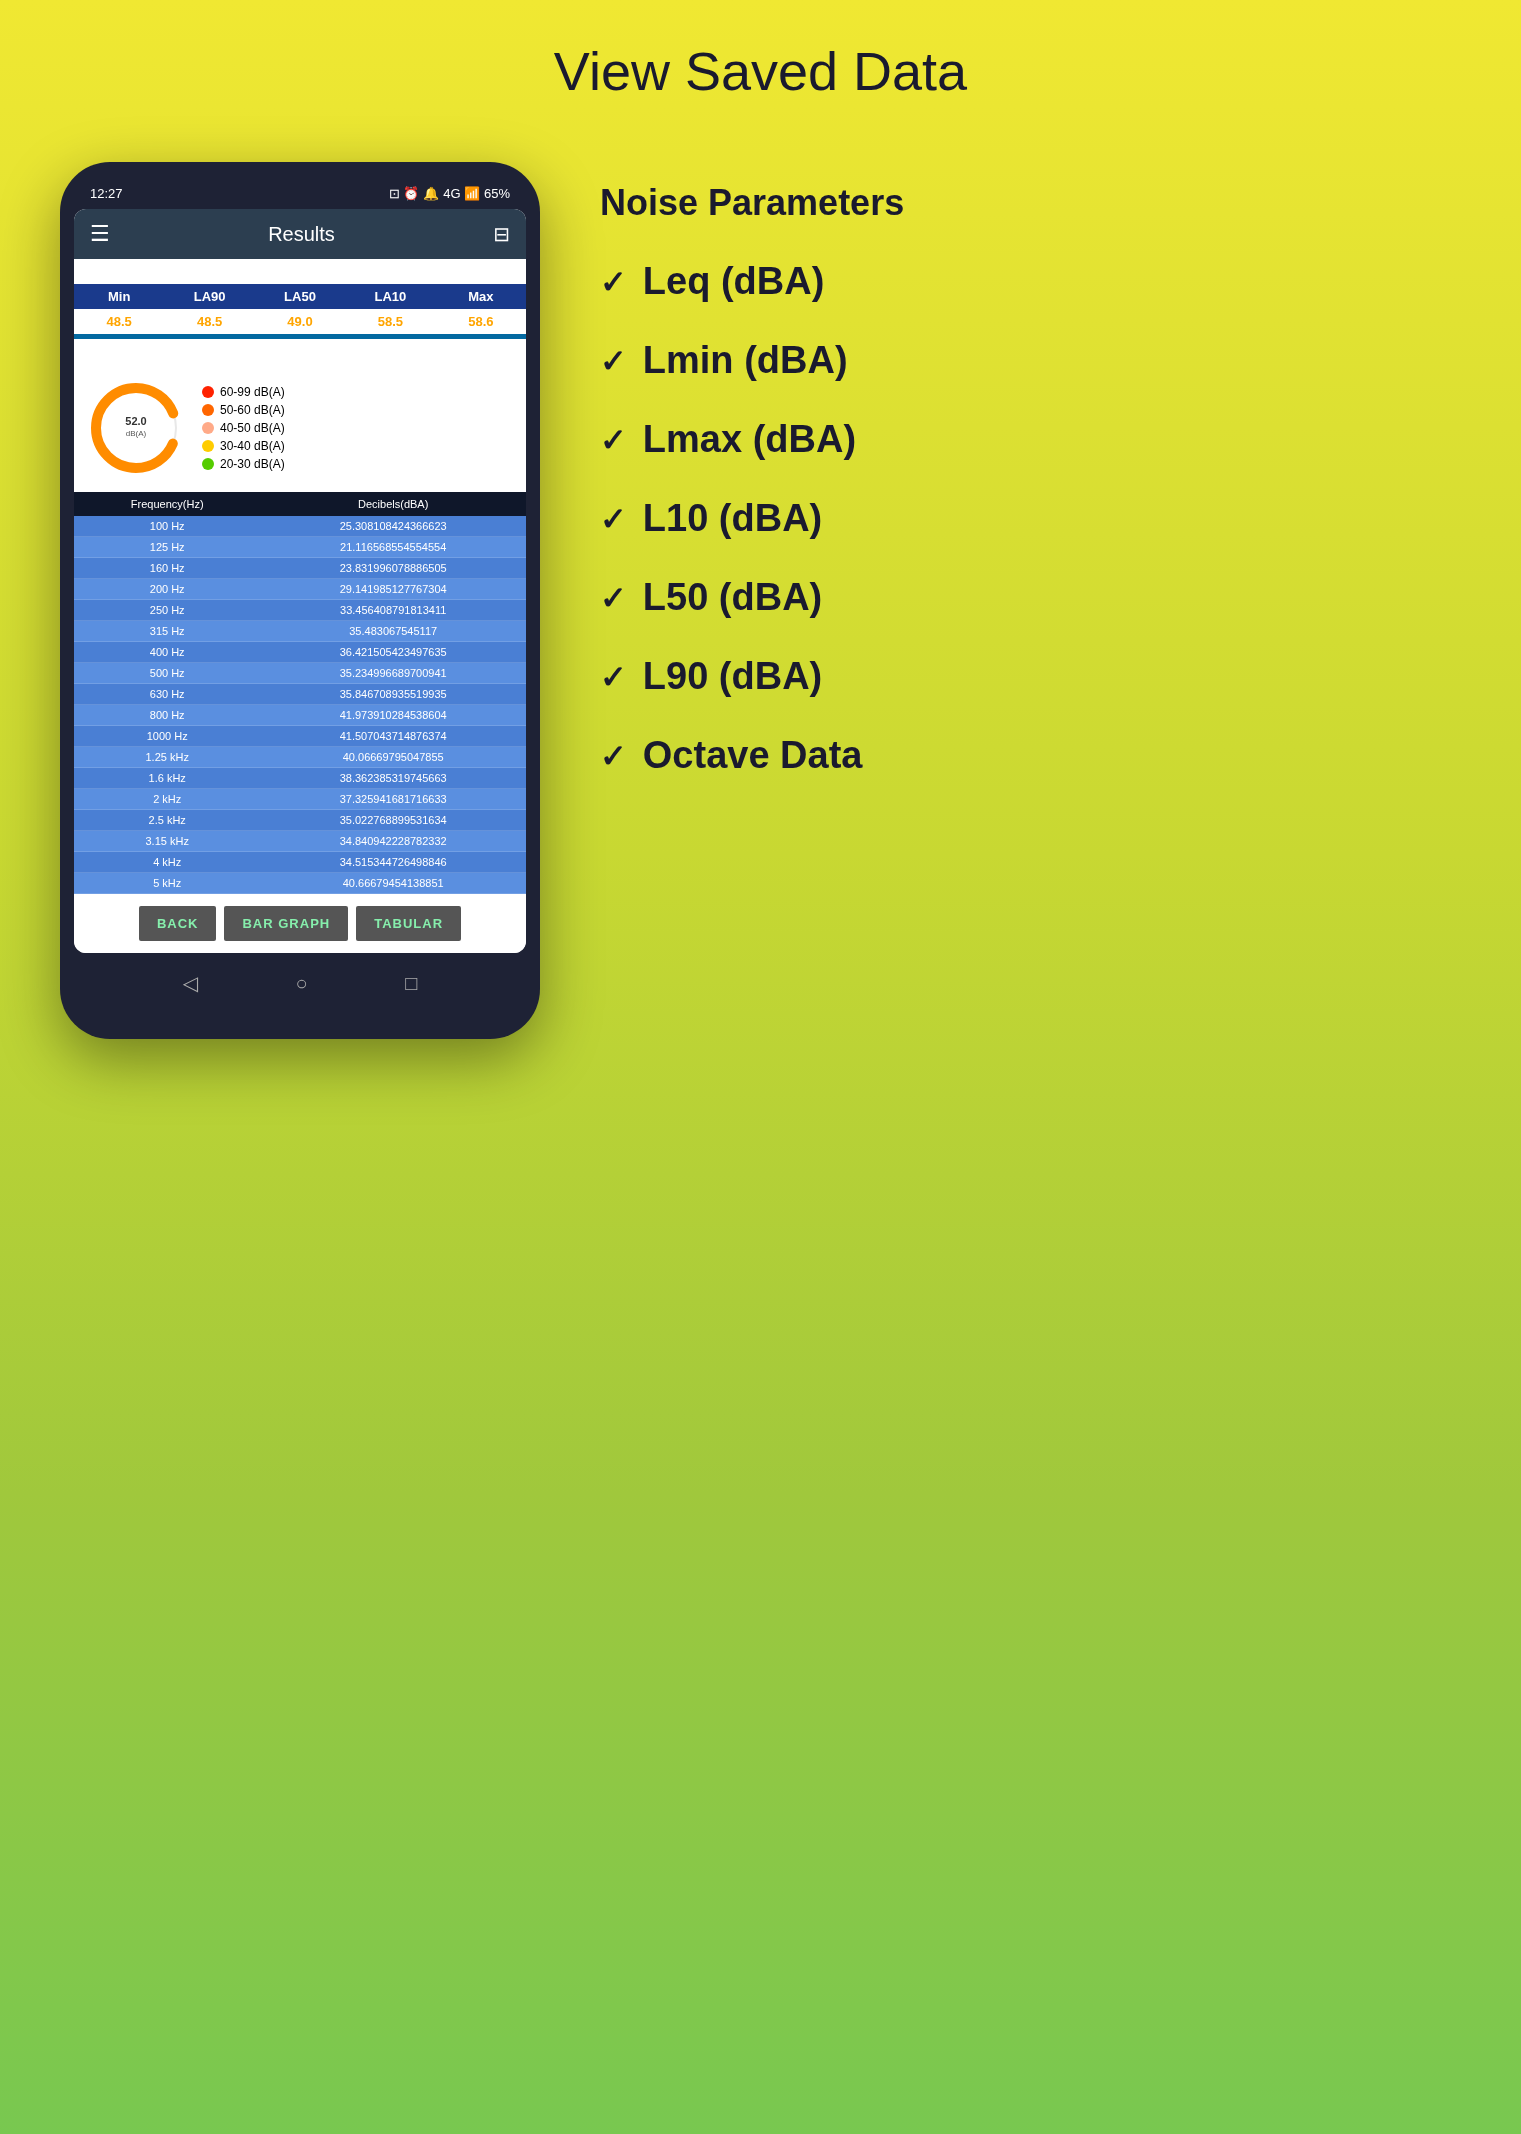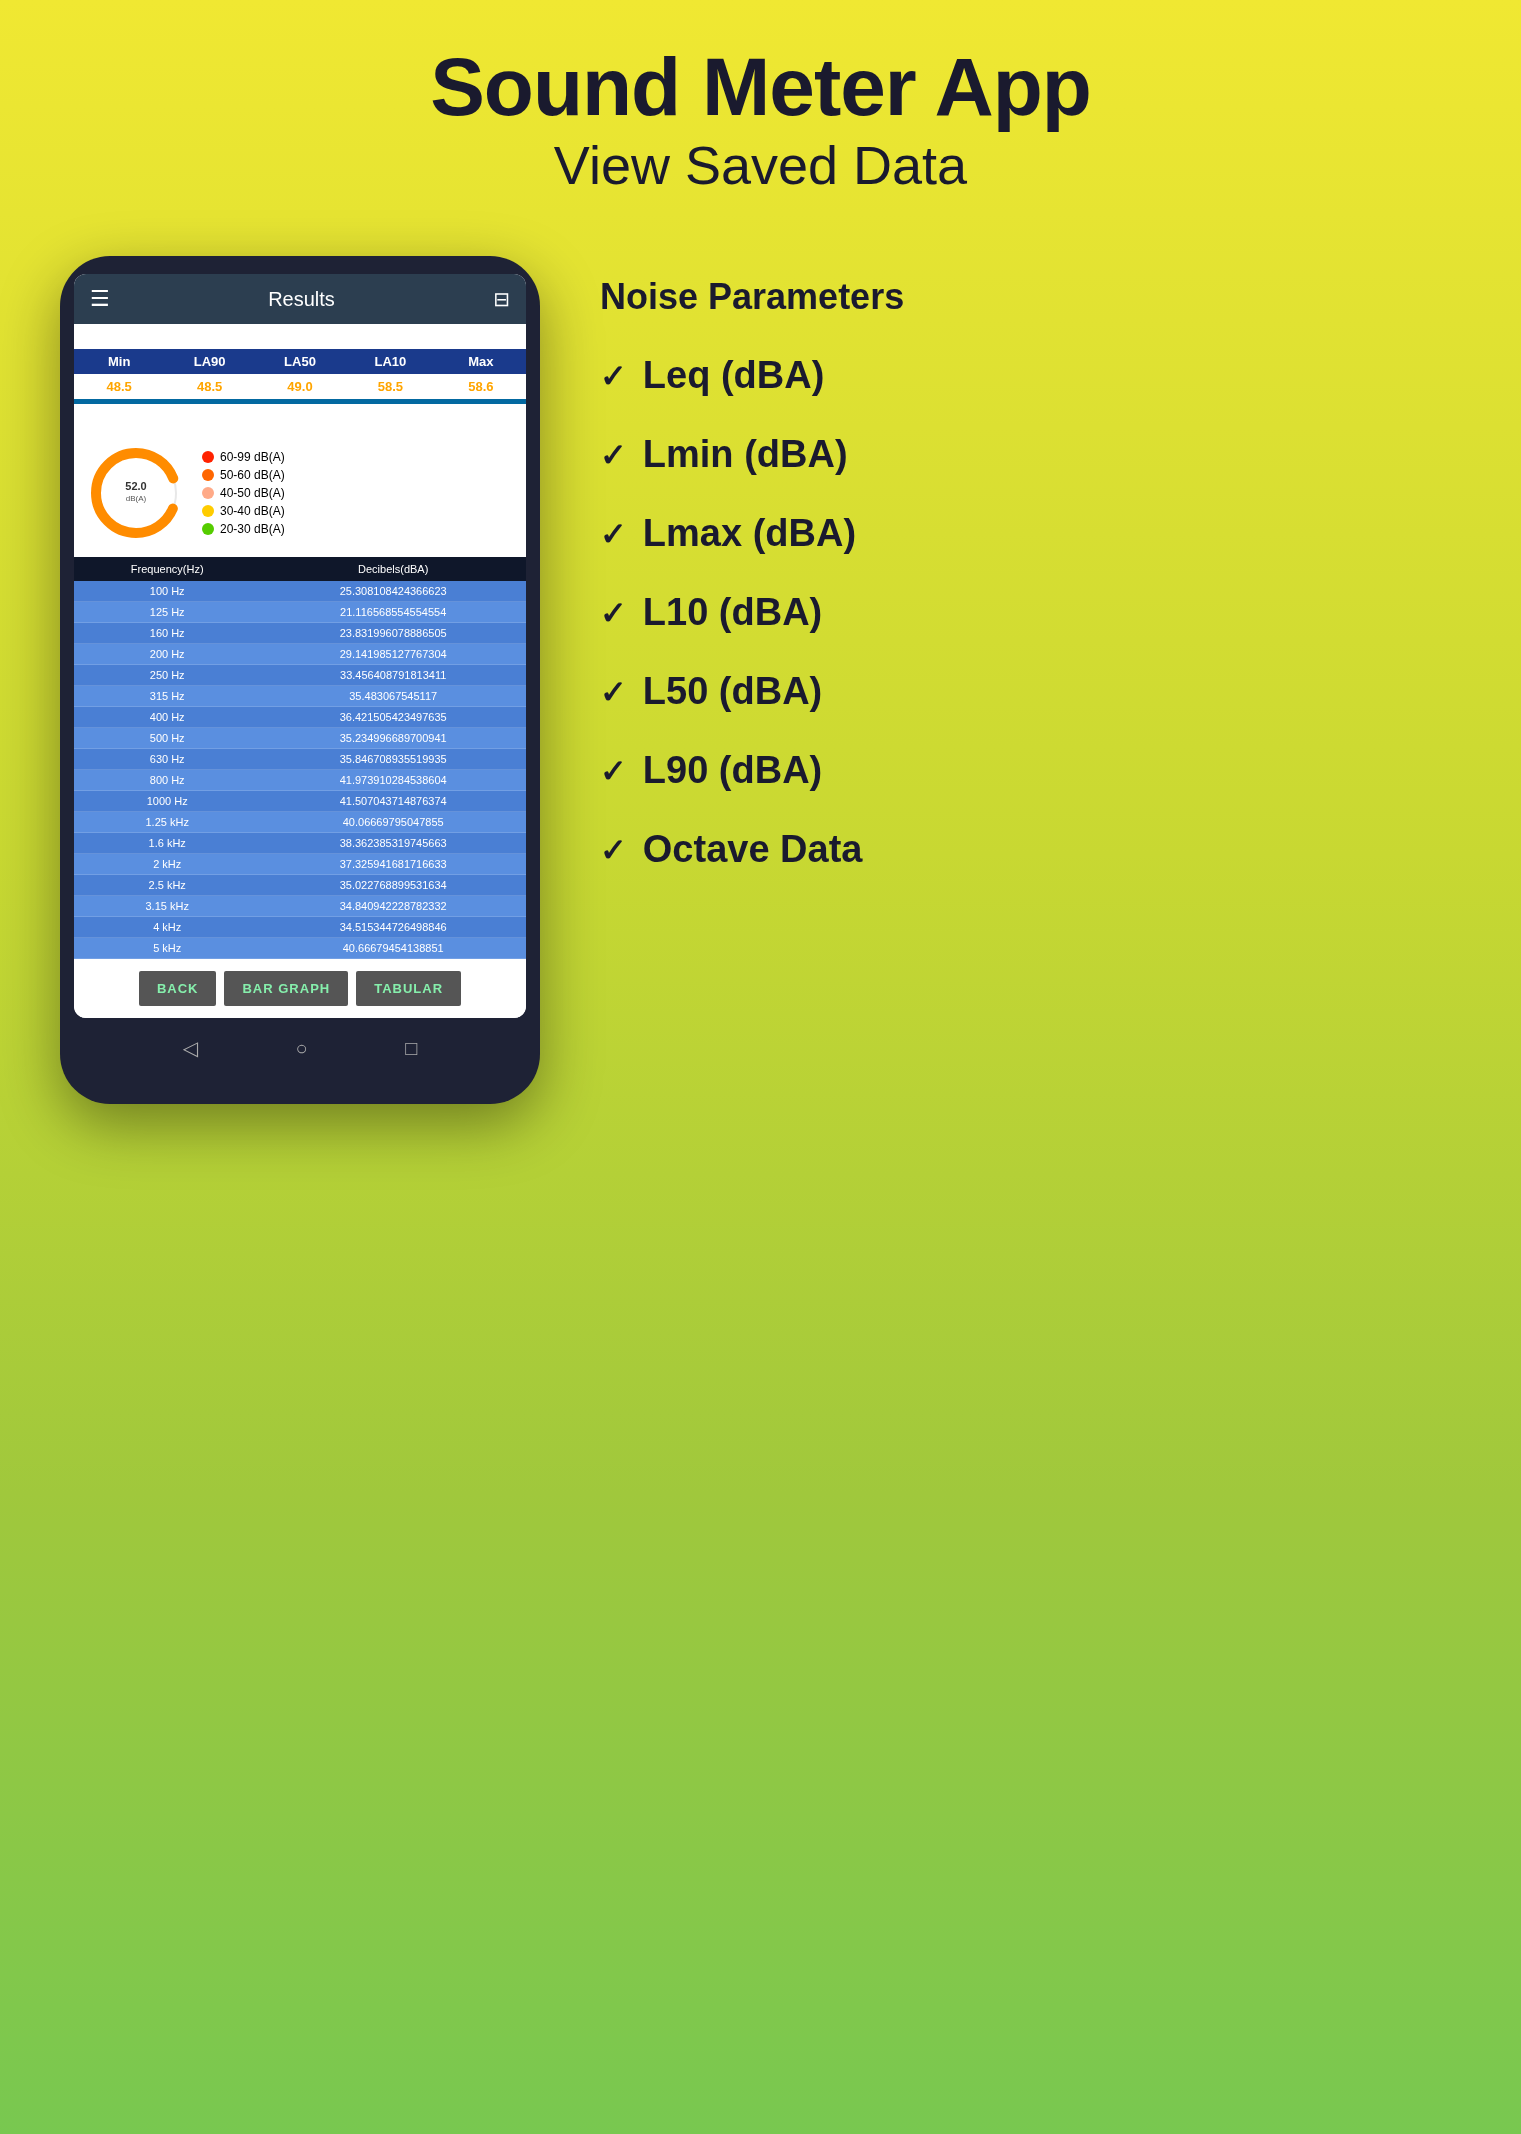--- a/index.html
+++ b/index.html
@@ -271,29 +271,32 @@
     .gauge-center-text {
       font-size: 11px;
       font-weight: bold;
       fill: #333;
     }
   </style>
 </head>
 <body>
 
 <div class="page-title">
-  <h1>Sound Meter App</h1>
   <h2>View Saved Data</h2>
 </div>
 
 <div class="main-content">
 
   <div class="phone-container">
     <div class="phone">
 
+      <div class="phone-status-bar">
+        <span>12:27</span>
+        <span>⊡ ⏰ 🔔 4G 📶 <span>65%</span></span>
+      </div>
 
       <div class="phone-screen">
 
         <div class="app-toolbar">
           <span class="hamburger-icon">☰</span>
           <span class="toolbar-title">Results</span>
           <span class="filter-icon">⊟</span>
         </div>
 
         <div class="stats-bar">

